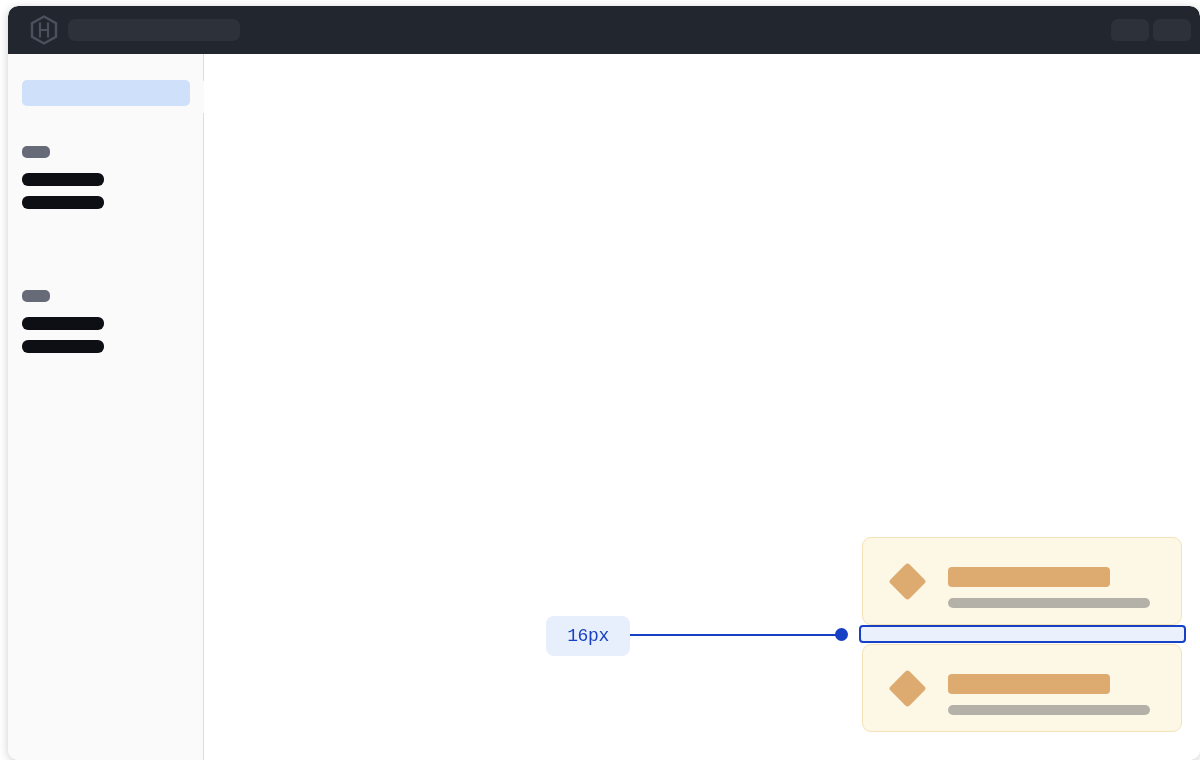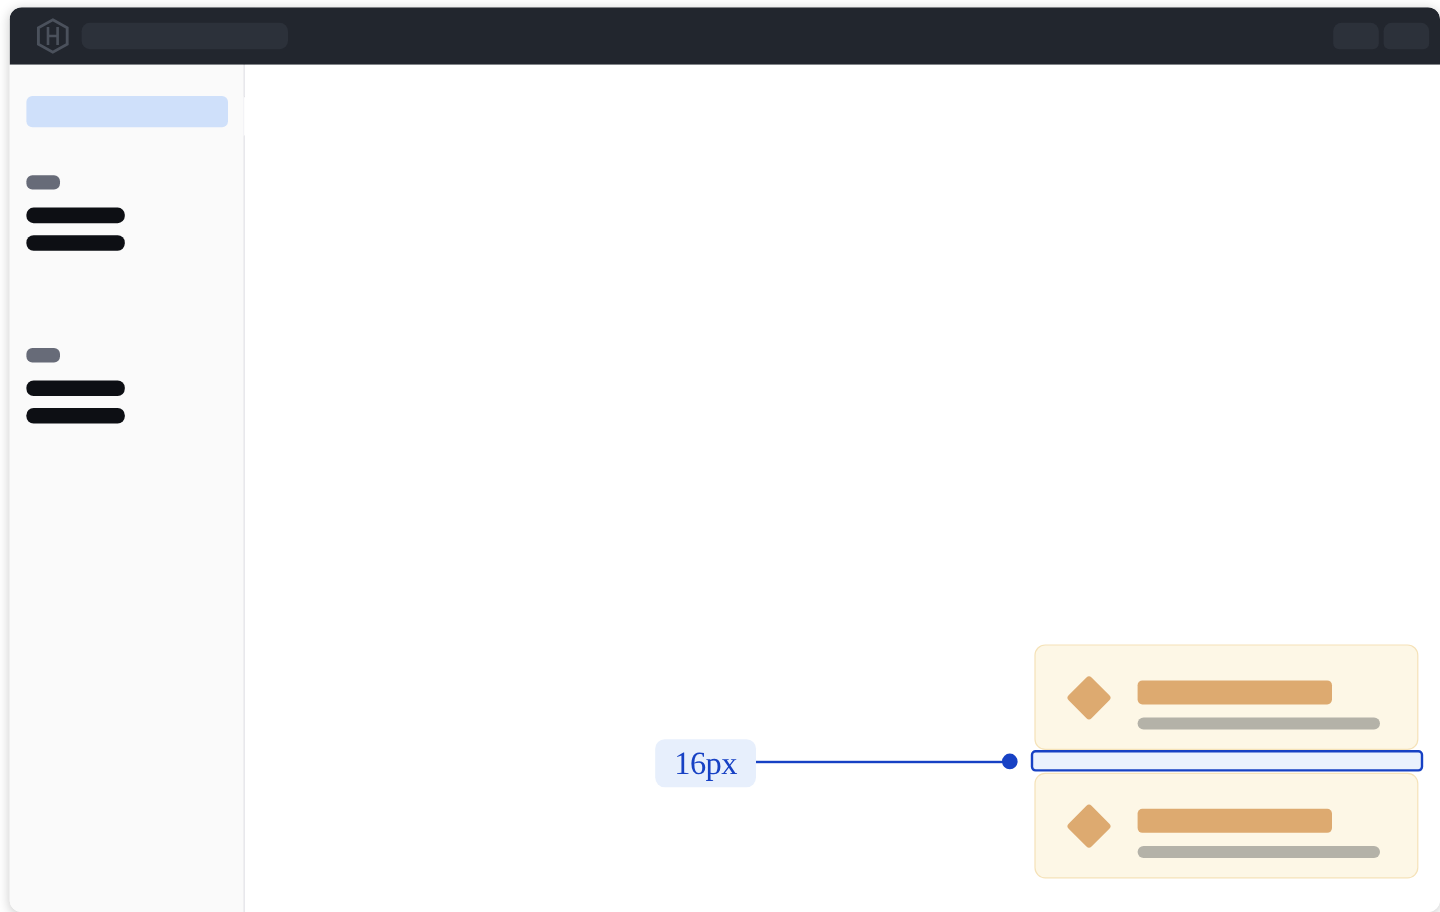--- a/index.html
+++ b/index.html
@@ -224,22 +224,22 @@
     width: 84px;
     height: 40px;
     background: #e7effc;
     border-radius: 8px;
     display: flex;
     align-items: center;
     justify-content: center;
   }
   #measure-badge-label {
     color: #1741c4;
-    font-size: 27px;
-    font-family: Liberation Serif, serif;
+    font-size: 18px;
+    font-family: Liberation Mono, monospace;
     letter-spacing: -0.4px;
   }
 </style>
 </head>
 <body>
 
 <div id="app-window">
 
   <div id="top-bar">
 

